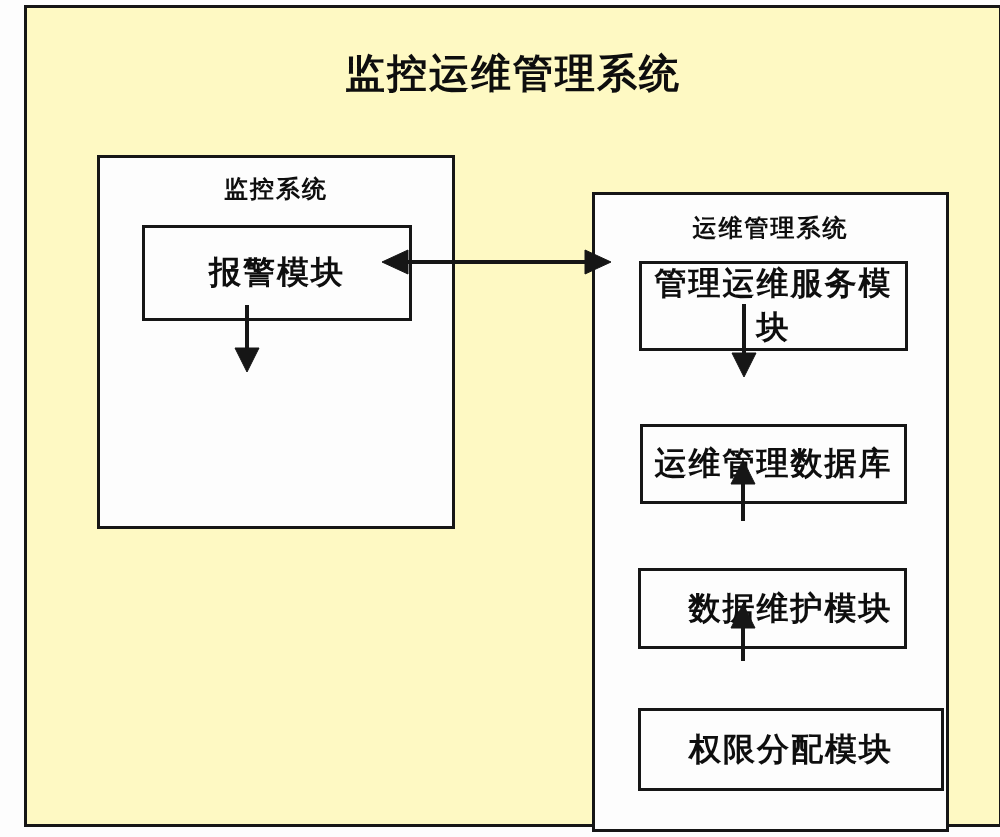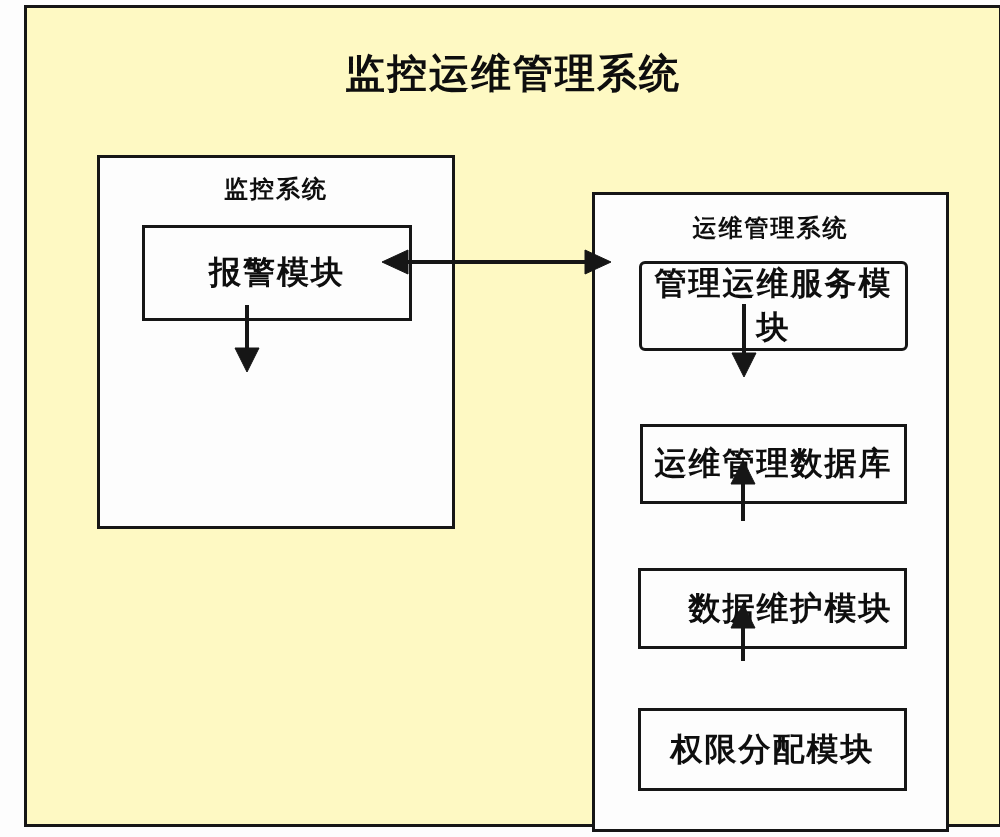--- a/index.html
+++ b/index.html
@@ -107,24 +107,24 @@
   <div class="outer-frame">
     <div class="diagram-title">监控运维管理系统</div>
 
     <div class="container-box container-left">
       <div class="container-title" style="top: 15px;">监控系统</div>
       <div class="module-box" style="left: 42px; top: 67px; width: 270px; height: 96px;">报警模块</div>
     </div>
 
     <div class="container-box container-right">
       <div class="container-title" style="top: 17px;">运维管理系统</div>
-      <div class="module-box" style="left: 44px; top: 66px; width: 269px; height: 90px; border-radius: 6px;">管理运维服务模块</div>
+      <div class="module-box" style="left: 44px; top: 66px; width: 269px; height: 90px;">管理运维服务模块</div>
       <div class="module-box" style="left: 45px; top: 229px; width: 267px; height: 80px;">运维管理数据库</div>
       <div class="module-box" style="left: 43px; top: 373px; width: 269px; height: 81px; padding-left: 36px;">数据维护模块</div>
-      <div class="module-box" style="left: 43px; top: 513px; width: 269px; height: 83px;">权限分配模块</div>
+      <div class="module-box" style="left: 43px; top: 513px; width: 306px; height: 83px;">权限分配模块</div>
     </div>
   </div>
 
   <svg class="arrow-layer" viewBox="0 0 1000 837" xmlns="http://www.w3.org/2000/svg">
 
     <g>
       <line x1="398" y1="262" x2="597" y2="262"></line>
       <polygon points="382,262 408,250 408,274"></polygon>
       <polygon points="611,262 585,250 585,274"></polygon>
     </g>

